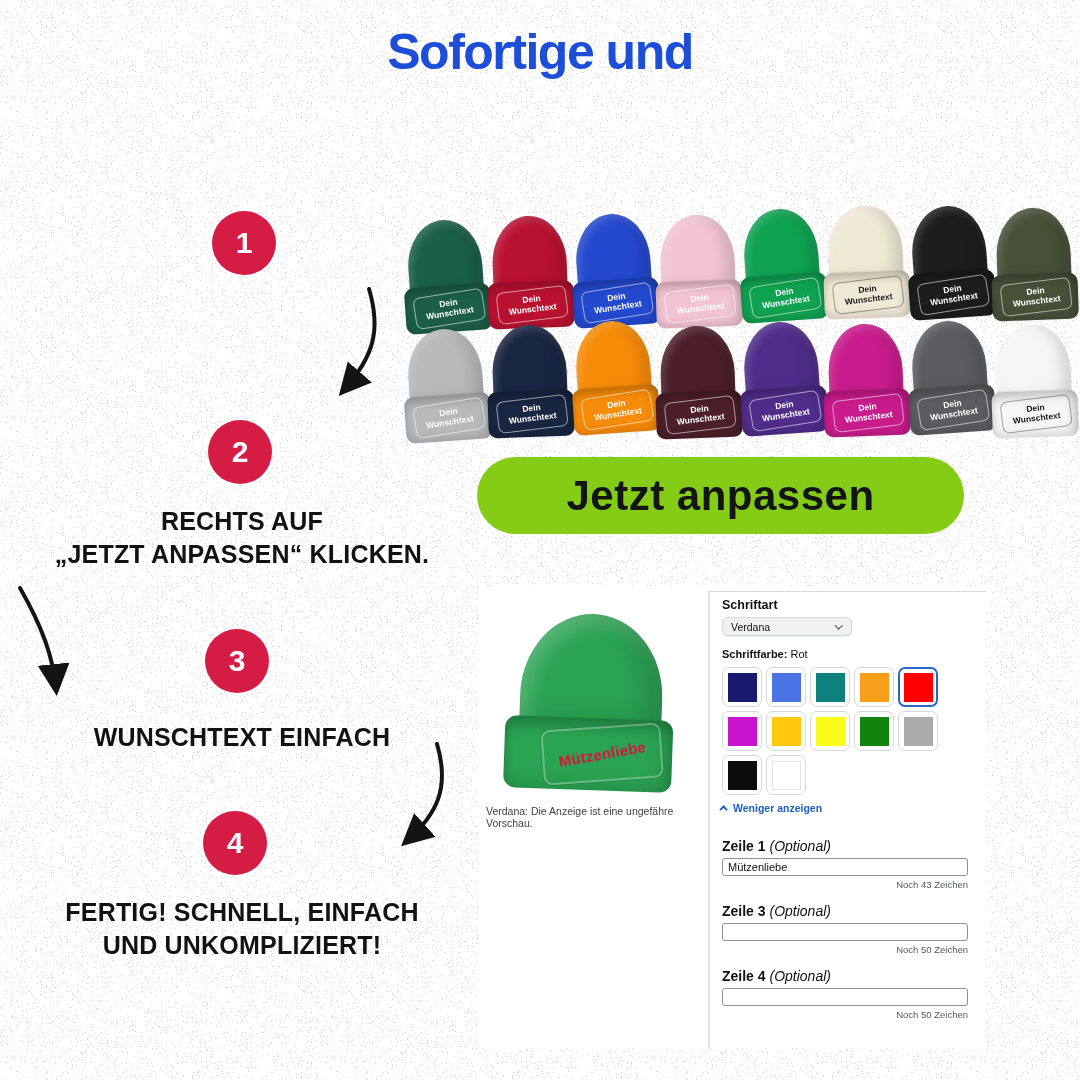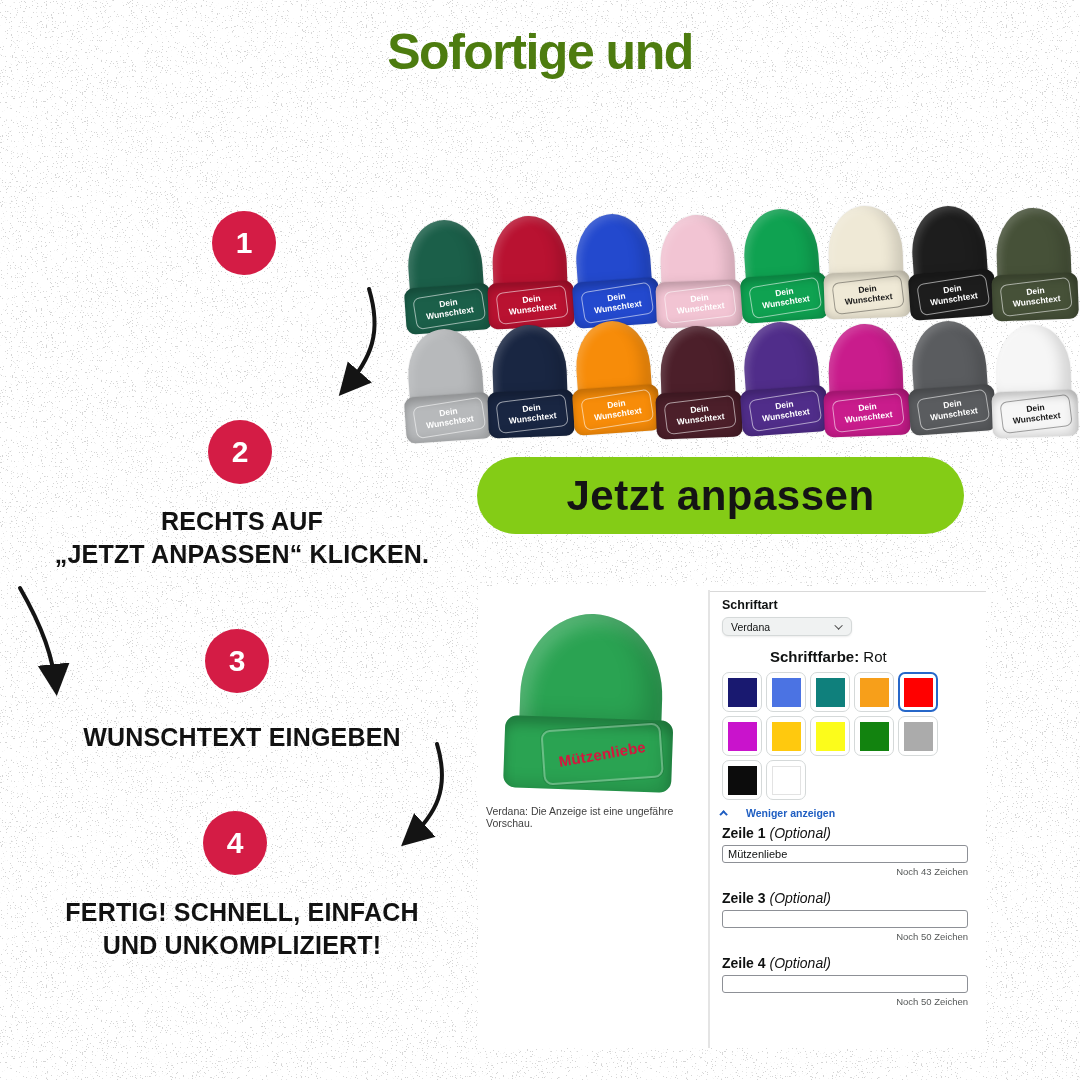--- a/index.html
+++ b/index.html
@@ -4,21 +4,21 @@
 <style>
   * { margin:0; padding:0; box-sizing:border-box; }
   html,body { width:1080px; height:1080px; }
   body { font-family:"Liberation Sans", sans-serif; background:#ffffff; position:relative; overflow:hidden; color:#121212; }
   #stage { position:absolute; inset:0; width:1080px; height:1080px; }
   .texture { position:absolute; inset:0; z-index:0; pointer-events:none; }
   .layer { position:absolute; z-index:1; }
 
   
   .title { left:0; top:26px; width:1080px; text-align:center;
-           font-weight:bold; font-size:50px; line-height:53px; letter-spacing:-1.5px; color:#4d7c0f; }
+           font-weight:bold; font-size:50px; line-height:53px; letter-spacing:-1.5px; color:#1d4ed8; }
 
   
   .step-circle { width:64px; height:64px; border-radius:50%; background:#d41c45;
                  display:flex; align-items:center; justify-content:center;
                  color:#fff; font-size:30px; font-weight:bold; }
   .step-label { width:420px; left:32px; text-align:center; font-weight:bold;
                 font-size:25px; line-height:33px; letter-spacing:.2px; color:#121212; }
 
   
   .beanie-row { display:flex; }
@@ -60,30 +60,30 @@
   .hinweis { position:absolute; left:8px; top:219px; width:218px; font-size:10.5px; color:#3f3f3f; }
 
   
   .controls { position:absolute; left:244px; top:12px; width:246px; color:#0f1111; }
   .c-label { font-size:12.5px; font-weight:bold; margin-bottom:5px; }
   .dropdown { width:130px; height:19px; background:#f0f2f2; border:1px solid #d5d9d9; border-radius:6px;
               box-shadow:0 1px 2px rgba(0,0,0,.08); display:flex; align-items:center; justify-content:space-between;
               padding:0 8px; font-size:10.5px; cursor:pointer; margin-bottom:12px; }
   .chev-down { width:6px; height:6px; border-left:1.5px solid #4a4a4a; border-bottom:1.5px solid #4a4a4a;
                transform:rotate(-45deg) translateY(-2px); }
-  .c-inline { font-size:15px; margin-bottom:7px;margin-left:48px; }
+  .c-inline { font-size:11px; margin-bottom:7px; }
   .c-inline b { font-weight:bold; }
   .swatches { display:grid; grid-template-columns:repeat(5, 40px); gap:4px; margin-bottom:7px; }
   .swatch { width:40px; height:40px; background:#fff; border:1px solid #d5d9d9; border-radius:7px;
             display:flex; align-items:center; justify-content:center; cursor:pointer; }
   .swatch.selected { border:2px solid #2667c9; }
   .swatch .chip { width:29px; height:29px; }
   .chip-white { border:1px solid #e3e3e3; }
-  .weniger { display:flex; align-items:center; gap:18px; color:#1f5ec2; font-size:10.5px; font-weight:bold;
-             margin:2px 0 6px 0; cursor:pointer; }
+  .weniger { display:flex; align-items:center; gap:5px; color:#1f5ec2; font-size:10.5px; font-weight:bold;
+             margin:2px 0 24px 0; cursor:pointer; }
   .chev-up { width:6px; height:6px; border-left:2px solid #1f5ec2; border-top:2px solid #1f5ec2;
              transform:rotate(45deg) translateY(2px); }
   .z-group { margin-bottom:13px; }
   .z-label { font-size:14px; margin-bottom:3px; }
   .z-label b { font-weight:bold; }
   .z-label i { font-style:italic; color:#111; }
   .z-input { width:246px; height:18px; border:1px solid #8d9096; border-radius:3px; font-size:11px;
              padding:0 5px; font-family:"Liberation Sans", sans-serif; color:#0f1111; background:#fff; }
   .z-helper { text-align:right; font-size:9.5px; color:#565959; margin-top:3px; }
 
@@ -114,21 +114,21 @@
     <span>2</span>
     </div>
   <div class="layer step-label" style="top:505px;">
     <div>RECHTS AUF</div>
     <div>„JETZT ANPASSEN“ KLICKEN.</div>
   </div>
 
   <div class="layer step-circle" style="left:205px; top:629px;">
     <span>3</span>
     </div>
-  <div class="layer step-label" style="top:721px;">WUNSCHTEXT EINGEBEN</div>
+  <div class="layer step-label" style="top:721px;">WUNSCHTEXT EINFACH</div>
 
   <div class="layer step-circle" style="left:203px; top:811px;">
     <span>4</span>
     </div>
   <div class="layer step-label" style="top:896px;">
     <div>FERTIG! SCHNELL, EINFACH</div>
     <div>UND UNKOMPLIZIERT!</div>
   </div>
 
   <svg class="arrows" width="1080" height="1080">

